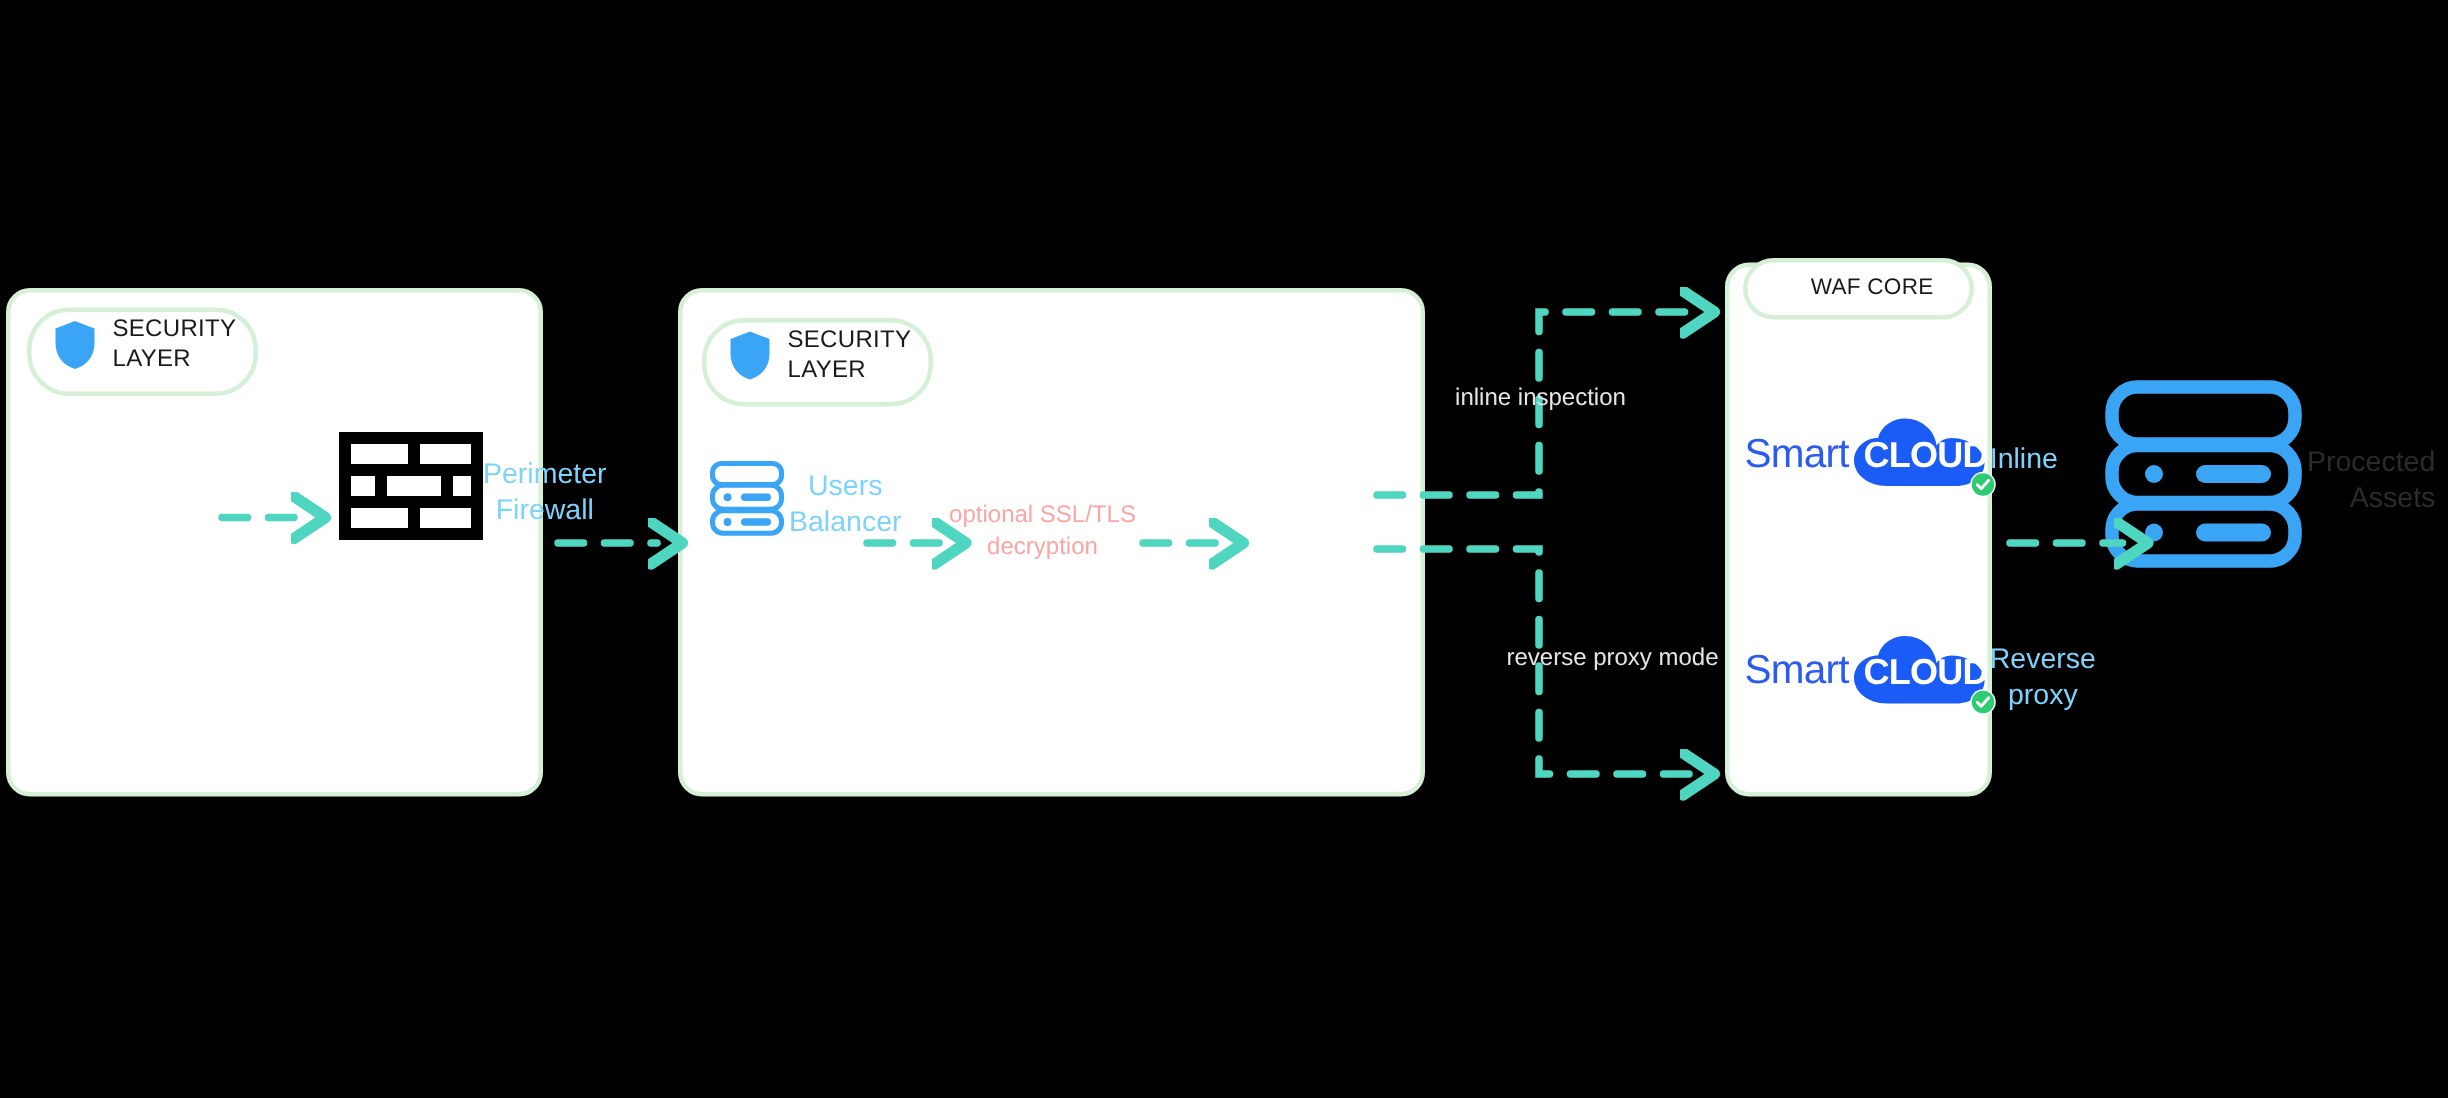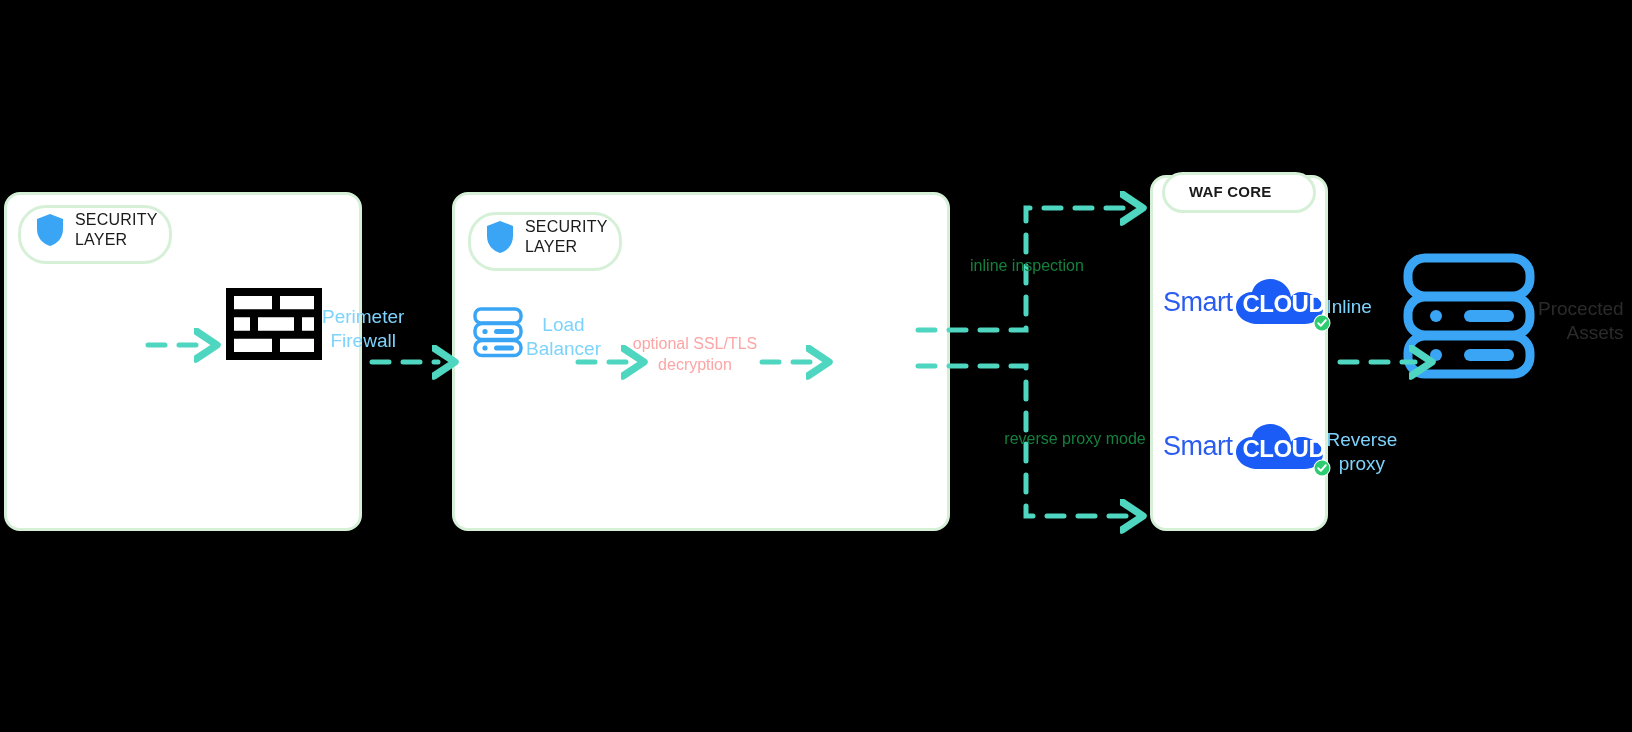--- a/index.html
+++ b/index.html
@@ -28,21 +28,21 @@
     gap: 10px;
     padding: 0 18px 10px 14px;
   }
   .badge-text {
     font-size: 16px;
     color: #1a1a1a;
     line-height: 1.22;
     letter-spacing: .2px;
     white-space: pre-line;
   }
-  .badge-center { justify-content: flex-start; padding: 10px 24px; font-weight: bold; }
+  .badge-center { justify-content: flex-end; padding: 10px 24px; }
   .badge-center .badge-text { font-size: 15px; }
 
   
   .node {
     position: absolute;
     display: flex;
     flex-direction: row;
     align-items: center;
     text-align: center;
   }
@@ -58,21 +58,21 @@
 
   
   .edge-label {
     position: absolute;
     font-size: 16px;
     line-height: 1.3;
     text-align: center;
     white-space: pre-line;
   }
   .edge-label.on-white { color: #fca5a5; }
-  .edge-label.on-black { color: #15803d; }
+  .edge-label.on-black { color: #e5e5e5; }
 
   
   .sc-logo { display: flex; align-items: center; position: relative; }
   .sc-word {
     font-size: 27px;
     color: #2b5cf0;
     font-family: "Liberation Sans", sans-serif;
     letter-spacing: -0.5px;
   }
   .sc-cloud { position: relative; margin-left: 2px; }
@@ -146,21 +146,21 @@
           <rect x="5" y="3" width="46" height="14" rx="6"></rect>
           <rect x="5" y="17.5" width="46" height="16" rx="7"></rect>
           <rect x="5" y="34.5" width="46" height="15" rx="7"></rect>
         </g>
         <circle cx="15" cy="25.5" r="2.6" fill="#3aa5f5"></circle>
         <rect x="24" y="23" width="20" height="5" rx="2.5" fill="#3aa5f5"></rect>
         <circle cx="15" cy="42" r="2.6" fill="#3aa5f5"></circle>
         <rect x="24" y="39.5" width="20" height="5" rx="2.5" fill="#3aa5f5"></rect>
       </svg>
     </span>
-    <span class="node-label">Load
+    <span class="node-label">Users
 Balancer</span>
   </div>
 
 
   <div class="edge-label on-white" style="left:615px; top:334px; width:160px;">optional SSL/TLS
 decryption</div>
 
   <div class="panel" style="left:1150px; top:175px; width:178px; height:356px;"></div>
 
   <div class="panel-badge badge-center" style="left:1162px; top:172px; width:154px; height:41px;">

